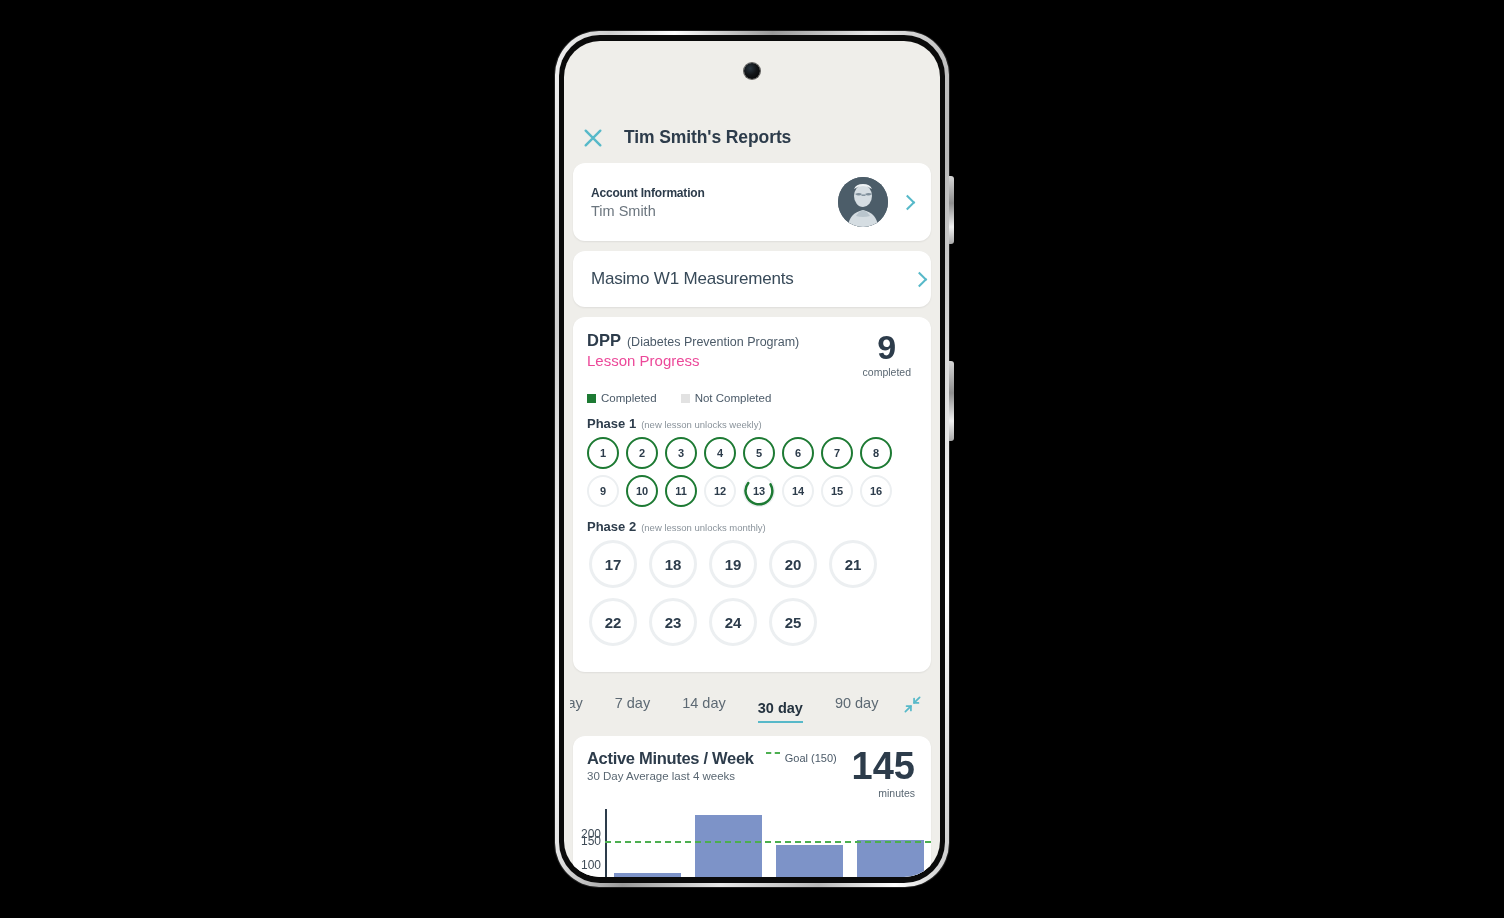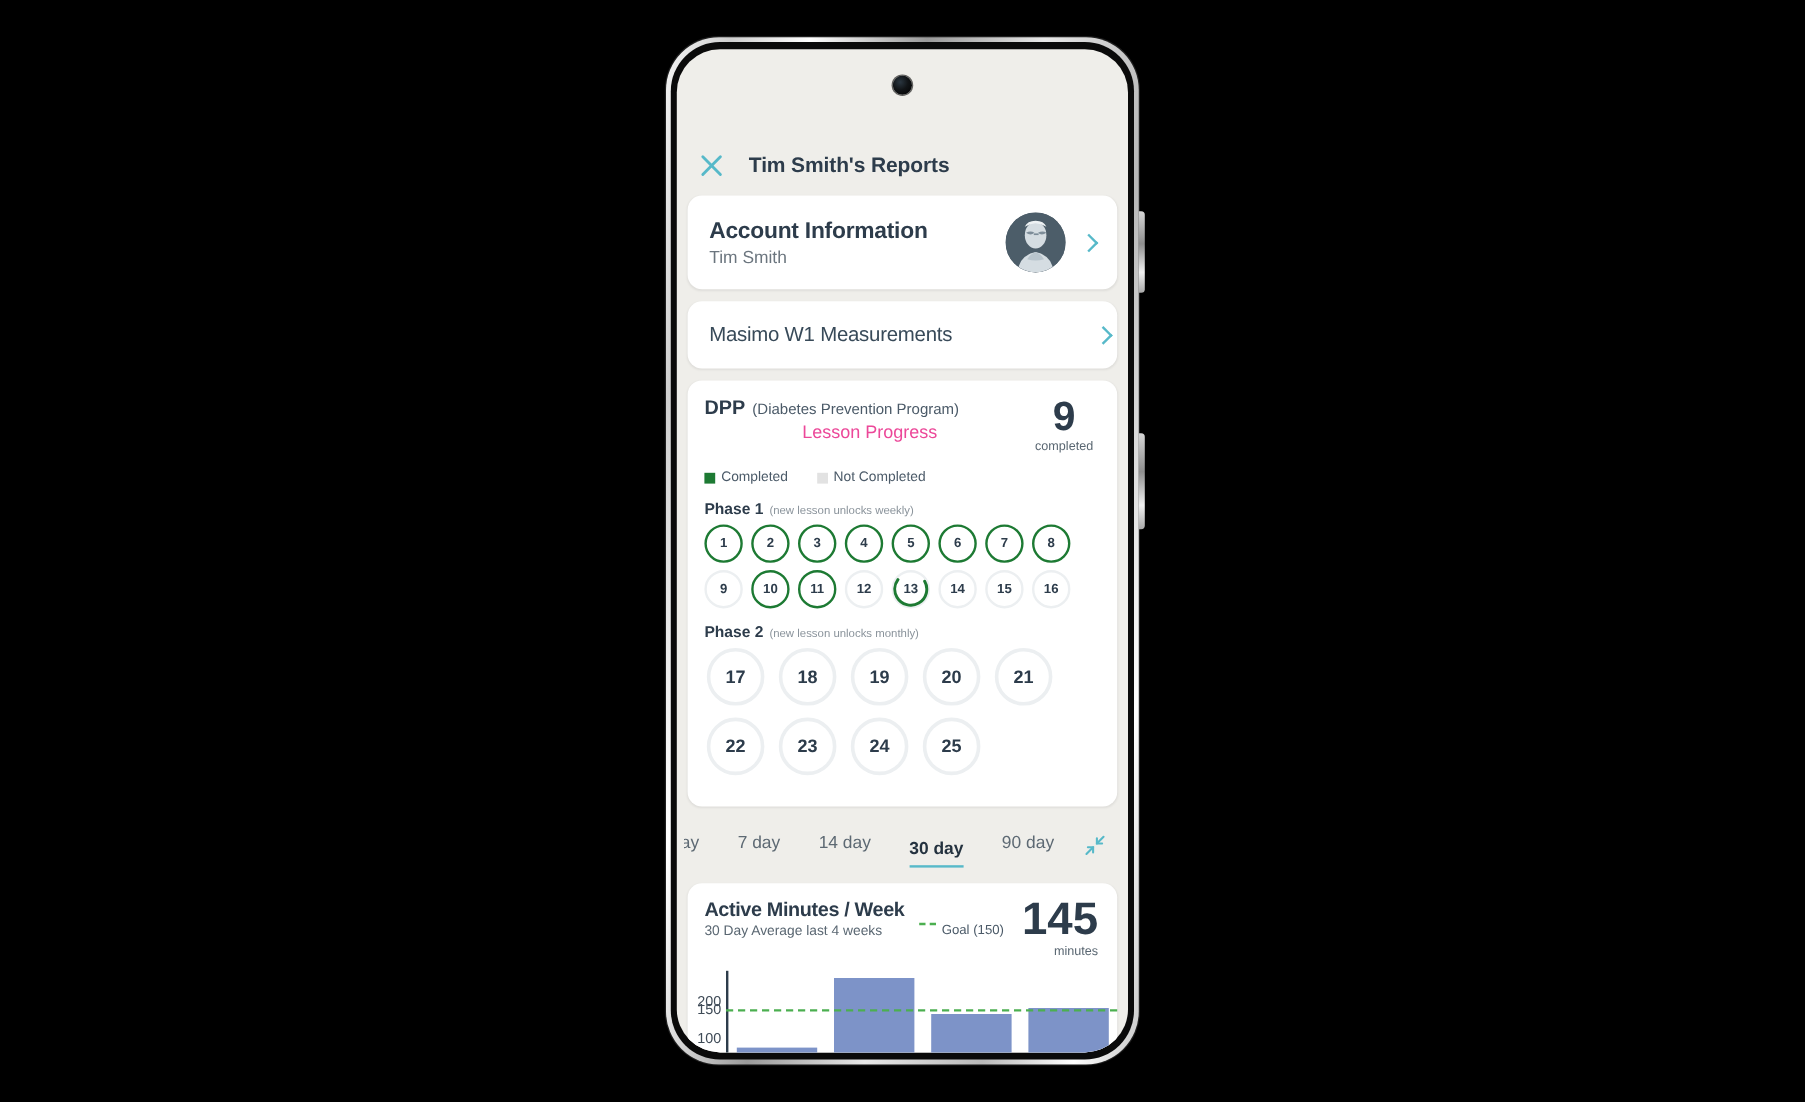--- a/index.html
+++ b/index.html
@@ -104,21 +104,21 @@
   
   #account-card {
     display: flex;
     align-items: center;
     padding: 14px 12px 14px 18px;
     min-height: 70px;
     cursor: pointer;
   }
   #account-text { flex: 1; }
   #account-title {
-    font-size: 19px;
+    font-size: 12px;
     font-weight: bold;
     color: #2d3c4b;
     margin-bottom: 3px;
     letter-spacing: -0.2px;
   }
   #account-subtitle {
     font-size: 14.5px;
     color: #6b757e;
   }
   #avatar {
@@ -150,21 +150,21 @@
   #masimo-title {
     flex: 1;
     font-size: 17px;
     color: #384a59;
     letter-spacing: -0.2px;
   }
 
   
   #dpp-card { padding: 14px 14px 16px 14px; }
   #dpp-head { display: flex; align-items: flex-start; }
-  #dpp-head-left { flex: 1; text-align: center; }
+  #dpp-head-left { flex: 1; }
   #dpp-title-row { display: flex; align-items: baseline; gap: 6px; }
   #dpp-abbrev {
     font-size: 16.5px; font-weight: bold; color: #2d3c4b;
   }
   #dpp-fullname { font-size: 12.5px; color: #4b5a68; }
   #dpp-subtitle { font-size: 15px; color: #ec4899; margin-top: 2px; }
   #dpp-count-block { text-align: center; padding-right: 6px; }
   #dpp-count {
     font-size: 34px; font-weight: bold; color: #2d3c4b; line-height: 0.95;
   }
@@ -253,21 +253,21 @@
   #chart-card { padding: 13px 0 0 0; margin-bottom: 0; }
   #chart-header { display: flex; align-items: flex-start; padding: 0 12px 0 14px; }
   #chart-title-block { flex: none; }
   #chart-title {
     font-size: 16.5px; font-weight: bold; color: #2d3c4b; letter-spacing: -0.3px;
   }
   #chart-subtitle { font-size: 11.5px; color: #5a6772; margin-top: 2px; }
   #chart-goal-legend {
     display: flex; align-items: flex-start; gap: 5px;
     font-size: 11px; color: #4b5a68;
-    margin-left: 12px; margin-top: 20px;
+    margin-left: 12px; margin-top: 3px;
   }
   .goal-dash {
     width: 14px; height: 0;
     border-top: 2px dashed #4caf50;
   }
   #chart-value-block { margin-left: auto; text-align: right; padding-right: 4px; }
   #chart-value { font-size: 38px; font-weight: bold; color: #2d3c4b; line-height: 0.92; }
   #chart-value-unit { font-size: 10.5px; color: #5a6772; margin-top: 3px; }
 
   #chart-plot {

